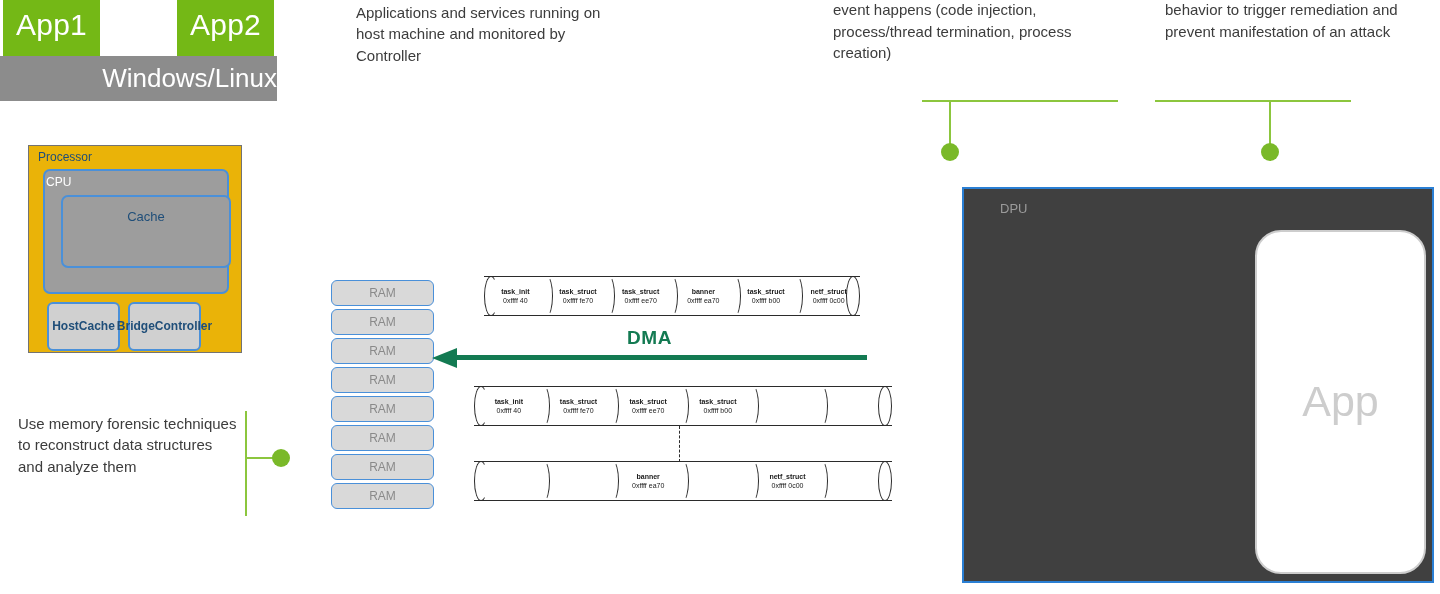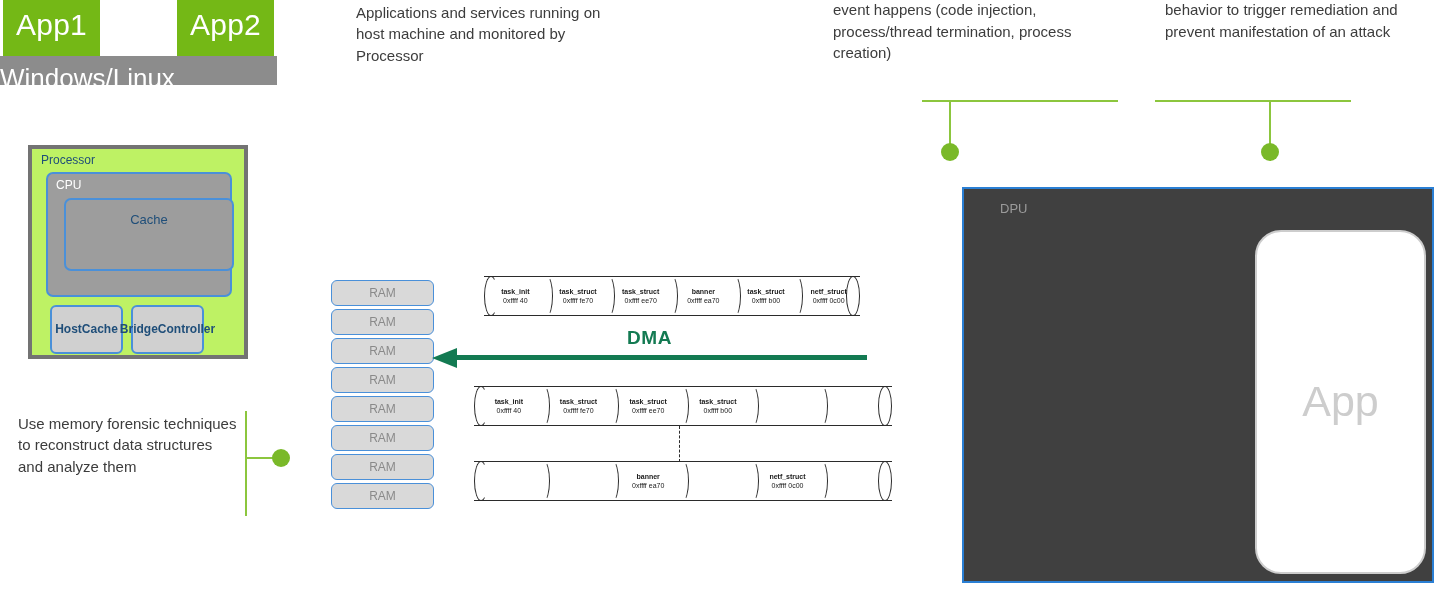--- a/index.html
+++ b/index.html
@@ -15,37 +15,37 @@
   .app-row{position:relative;height:62px;}
   .app-box{
     position:absolute;top:0;height:62px;width:97px;
     background:#74b816;color:#ffffff;
     font-size:30px;line-height:62px;text-align:center;
     letter-spacing:.2px;
   }
   #app1-box{left:3px;}
   #app2-box{left:177px;}
   #os-box{
-    position:relative;height:29px;width:277px;background:#8c8c8c;
-    color:#ffffff;font-size:26px;line-height:45px;text-align:left;
+    position:relative;height:45px;width:277px;background:#8c8c8c;
+    color:#ffffff;font-size:26px;line-height:45px;text-align:right;
   }
 
   
   #processor-box{
     left:28px;top:145px;width:212px;height:206px;
-    background:#bef264;border:4px solid #737373;
+    background:#eab308;border:1px solid #737373;
   }
   #processor-label{
     position:absolute;left:9px;top:4px;font-size:12px;color:#1f4e79;
   }
   #cpu-box{
     position:absolute;left:14px;top:23px;width:182px;height:121px;
     background:#9d9d9d;border:2px solid #4a90d9;border-radius:7px;
   }
-  #cpu-label{position:absolute;left:8px;top:4px;font-size:12px;color:#ffffff;}
+  #cpu-label{position:absolute;left:1px;top:4px;font-size:12px;color:#ffffff;}
   #cache-box{
     position:absolute;left:16px;top:24px;width:150px;height:69px;
     background:#9d9d9d;border:2px solid #4a90d9;border-radius:7px;padding-left:16px;
   }
   #cache-label{
     position:absolute;left:0;right:0;top:12px;text-align:center;
     font-size:13px;color:#1f4e79;
   }
   .proc-sub{
     position:absolute;top:156px;width:69px;height:45px;
@@ -268,21 +268,21 @@
     <div class="cyl-div" style="left: 272.667px;"></div>
     <div class="cyl-seg" style="left: 278.667px; width: 69.6667px;">
       <span class="nm">netf_struct</span>
       <span class="ad">0xffff 0c00</span>
     </div>
     <div class="cyl-div" style="left: 342.333px;"></div>
     <div class="cyl-seg" style="left: 348.333px; width: 69.6667px;"></div>
   </div>
 <div class="dash-link"></div>
 
-<div class="callout" id="callout-apps">Applications and services running on host machine and monitored by Processor</div>
+<div class="callout" id="callout-apps">Applications and services running on host machine and monitored by Controller</div>
 
 <div class="callout" id="callout-events">hypervisor, VMs, when a critical event happens (code injection, process/thread termination, process creation)</div>
 <div class="conn-hline" style="left:922px;top:100px;width:196px;"></div>
 <div class="conn-vline" style="left:949px;top:100px;height:45px;"></div>
 <div class="conn-dot" style="left:941px;top:143px;"></div>
 
 <div class="callout" id="callout-admin">Administrator upon detection of bad behavior to trigger remediation and prevent manifestation of an attack</div>
 <div class="conn-hline" style="left:1155px;top:100px;width:196px;"></div>
 <div class="conn-vline" style="left:1269px;top:100px;height:45px;"></div>
 <div class="conn-dot" style="left:1261px;top:143px;"></div>

